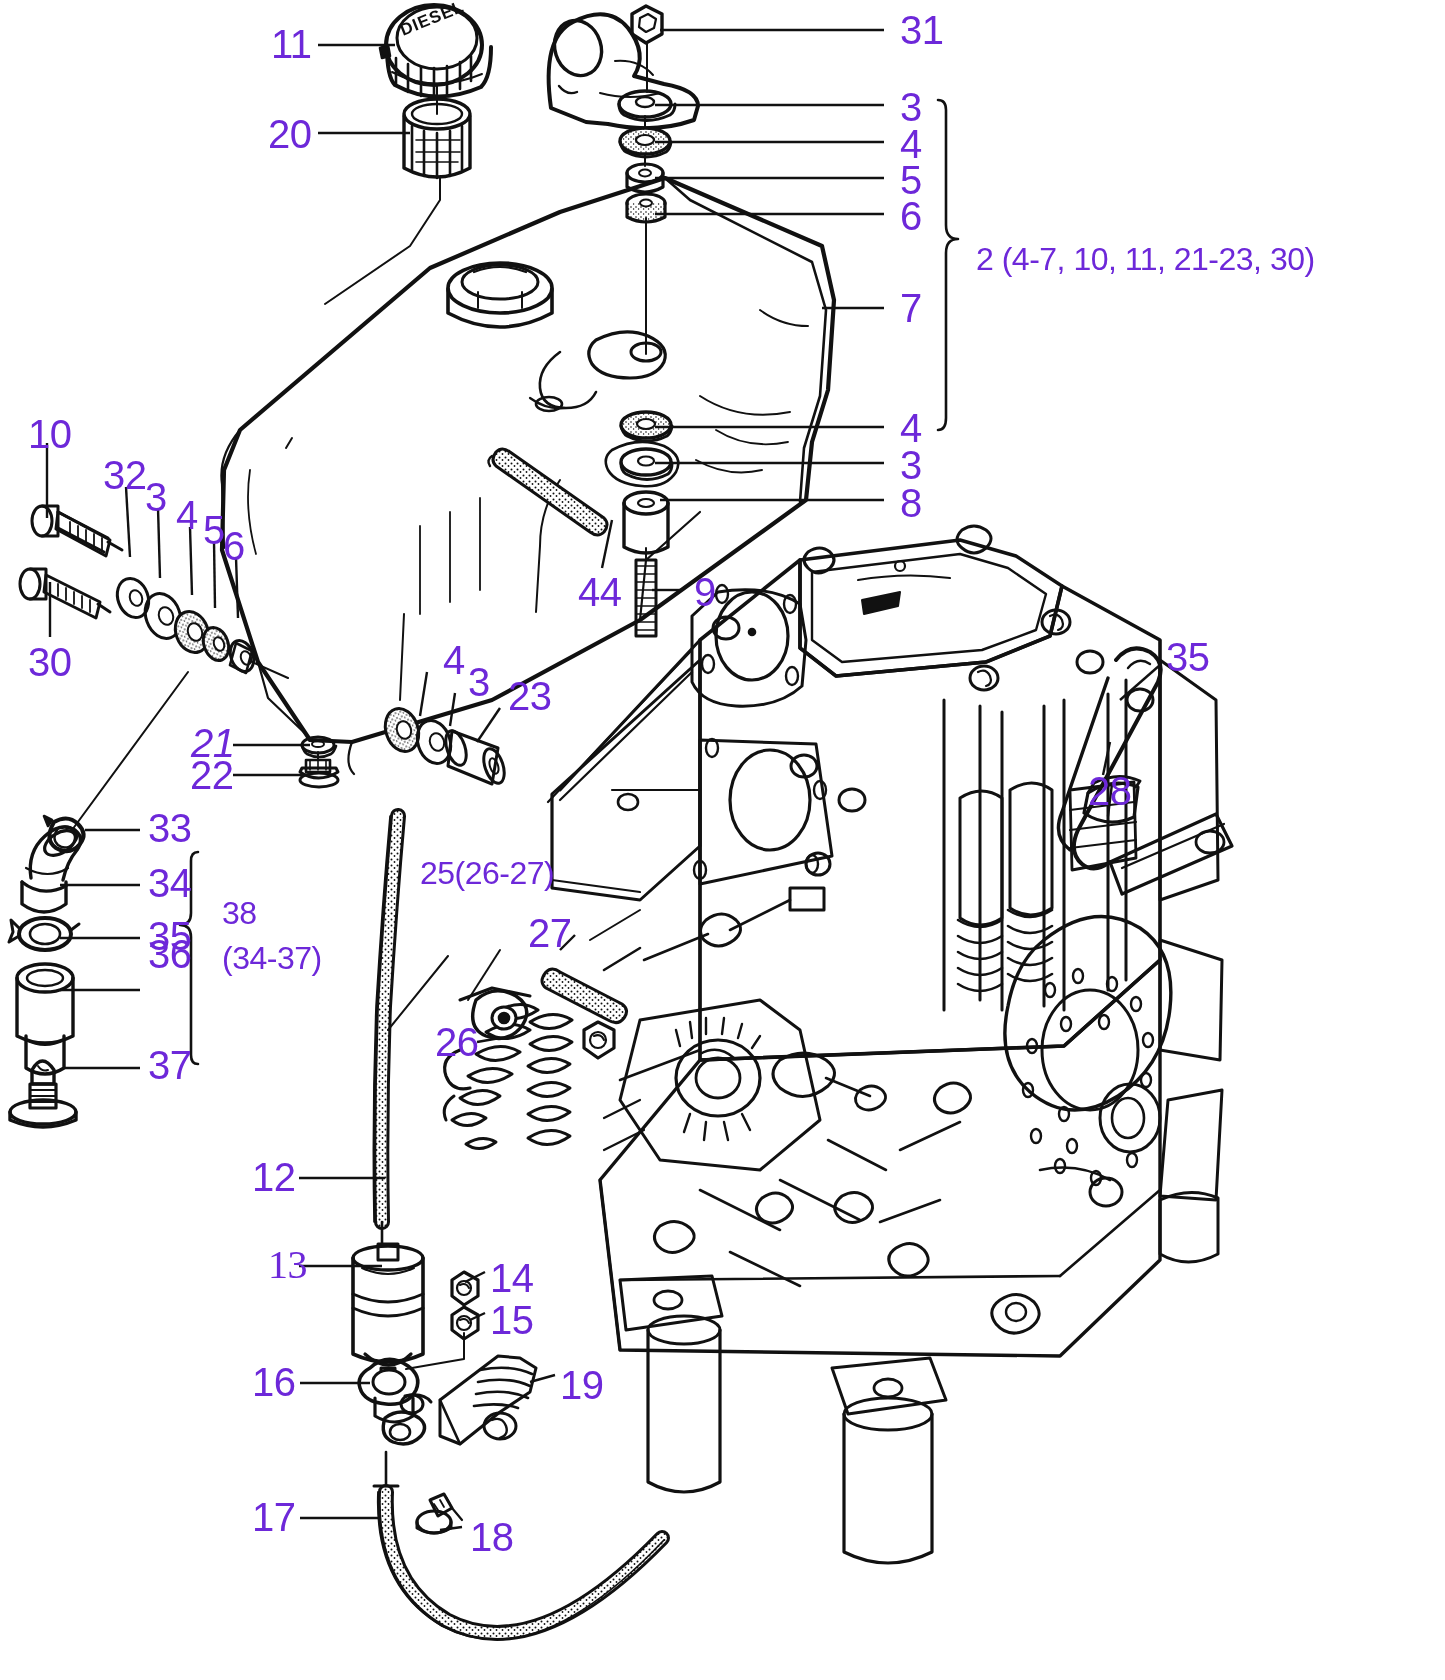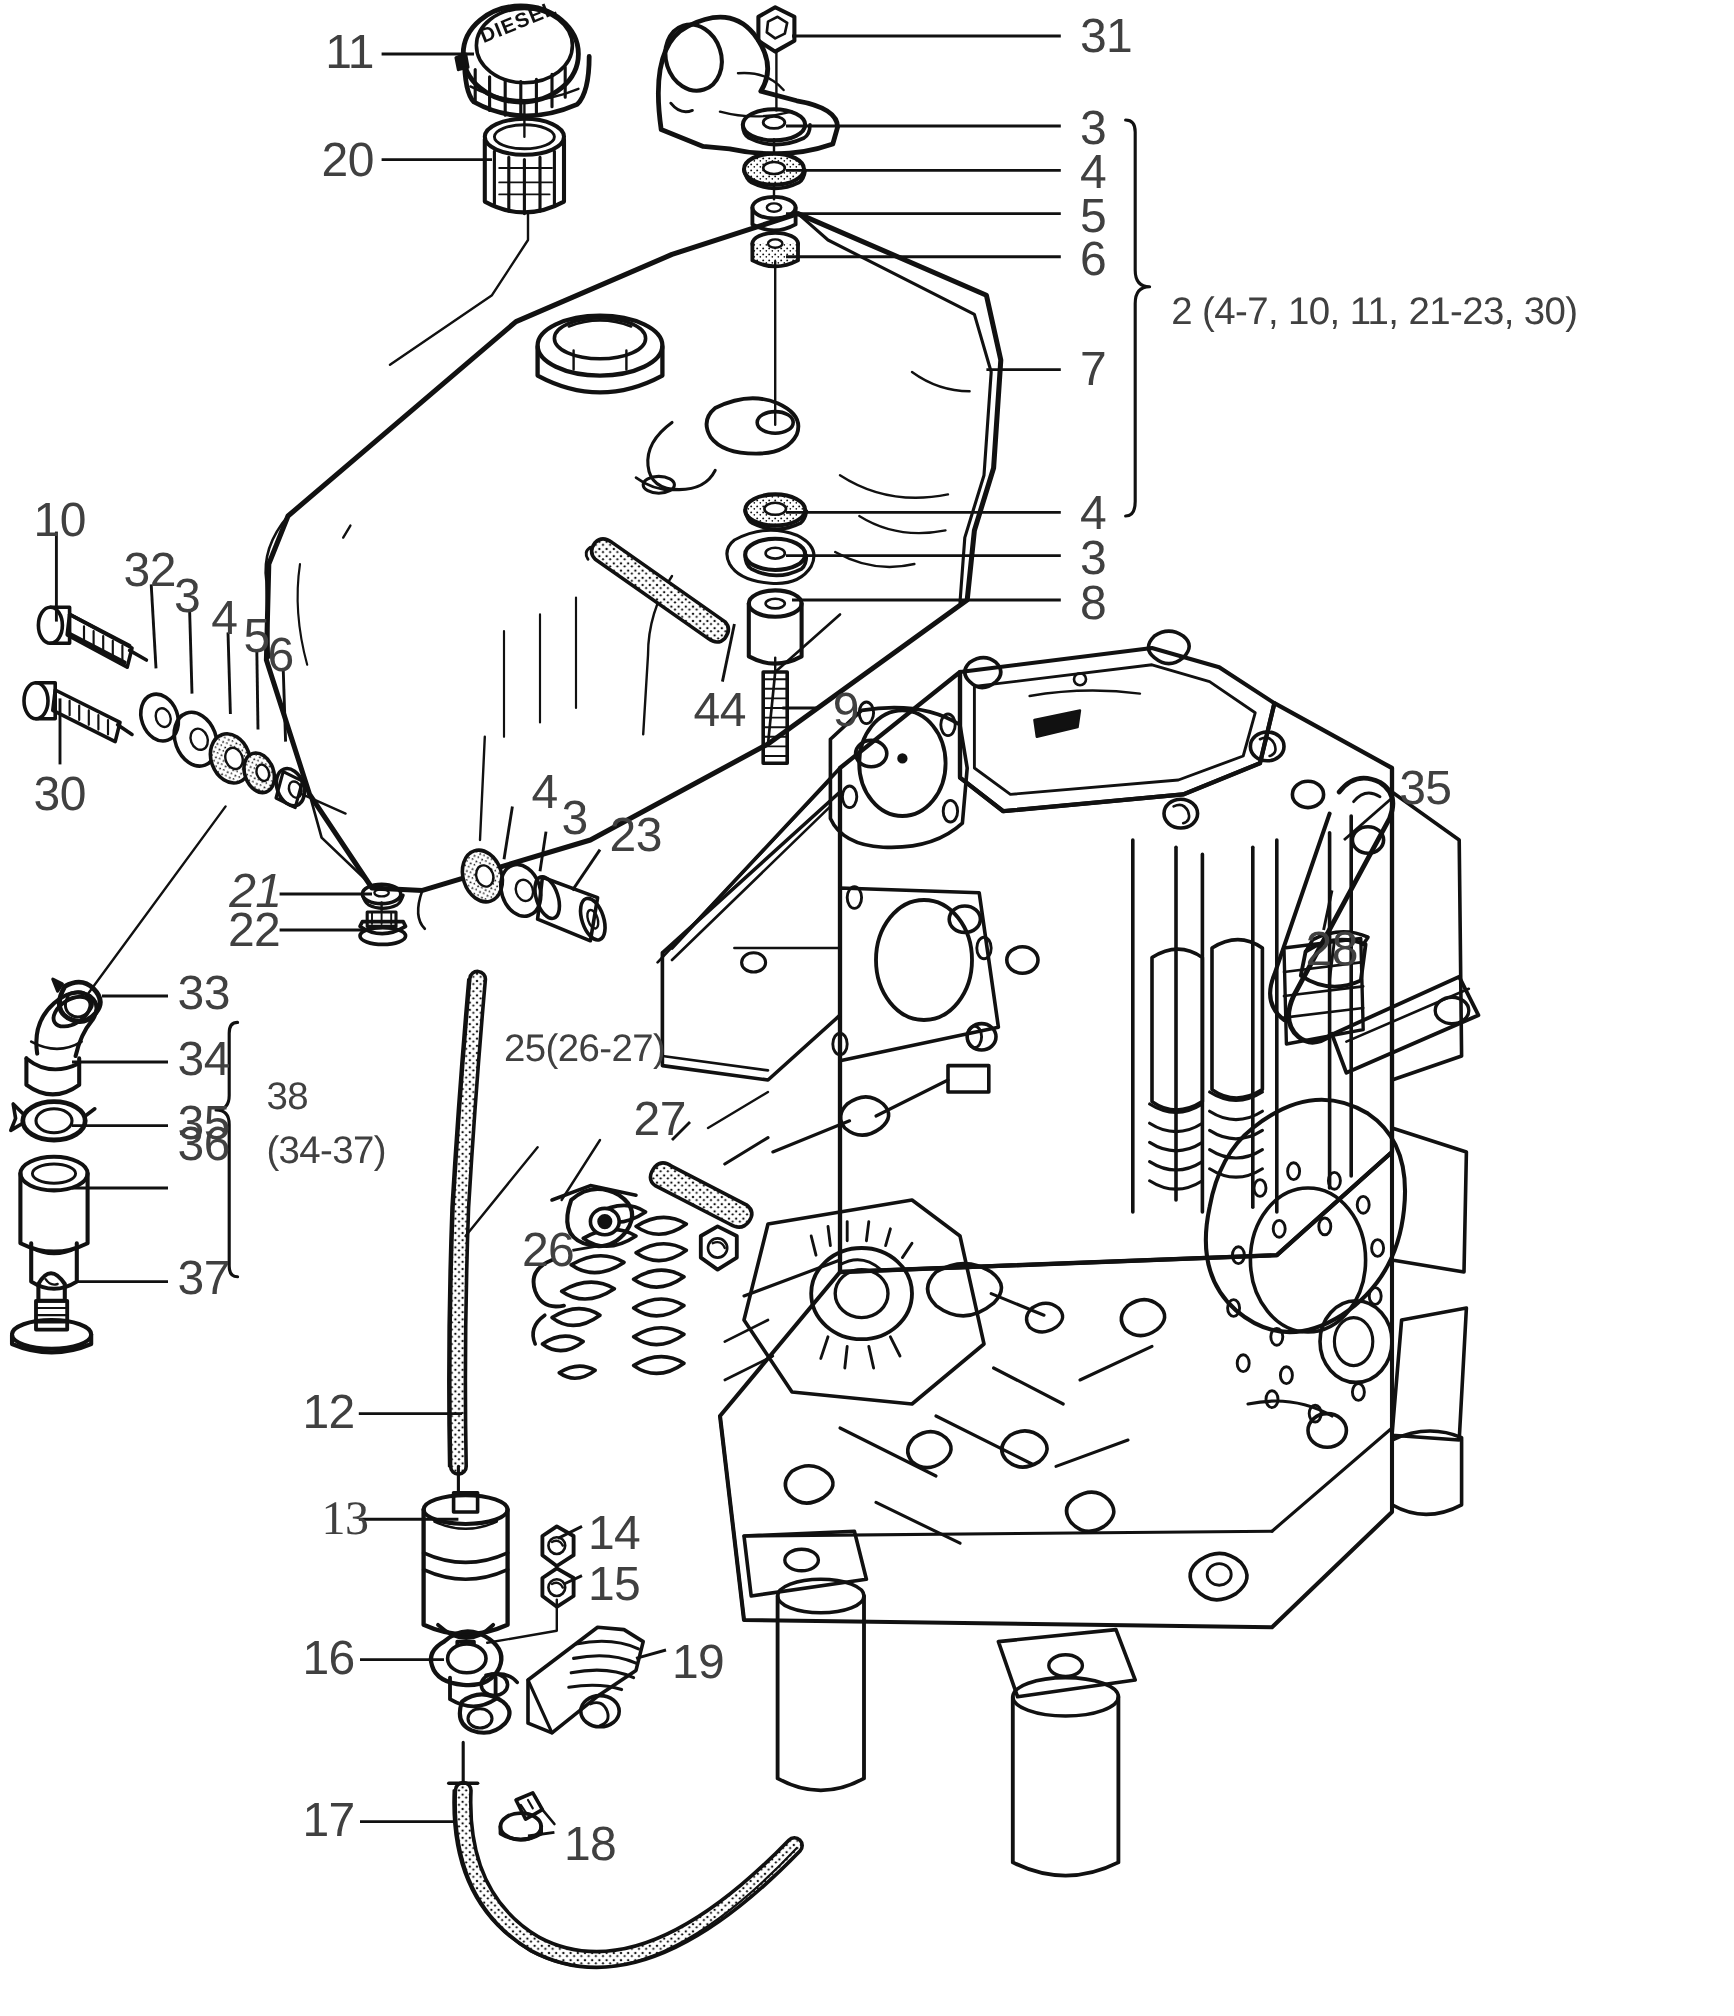--- a/index.html
+++ b/index.html
@@ -9,21 +9,21 @@
     width:1445px;height:1680px;
     position:relative;overflow:hidden;
   }
   #stage{position:absolute;left:0;top:0;width:1445px;height:1680px;}
   svg#art{position:absolute;left:0;top:0;width:1445px;height:1680px;}
   .lbl{
     position:absolute;
     font-family:"Liberation Sans", sans-serif;
     font-size:40px;
     font-weight:400;
-    color:#404040;
+    color:#6d28d9;
     letter-spacing:-0.5px;
     white-space:nowrap;
     line-height:1;
   }
   .lbl.grp{font-size:32px;}
 </style>
 </head>
 <body>
 
 <div id="stage">

